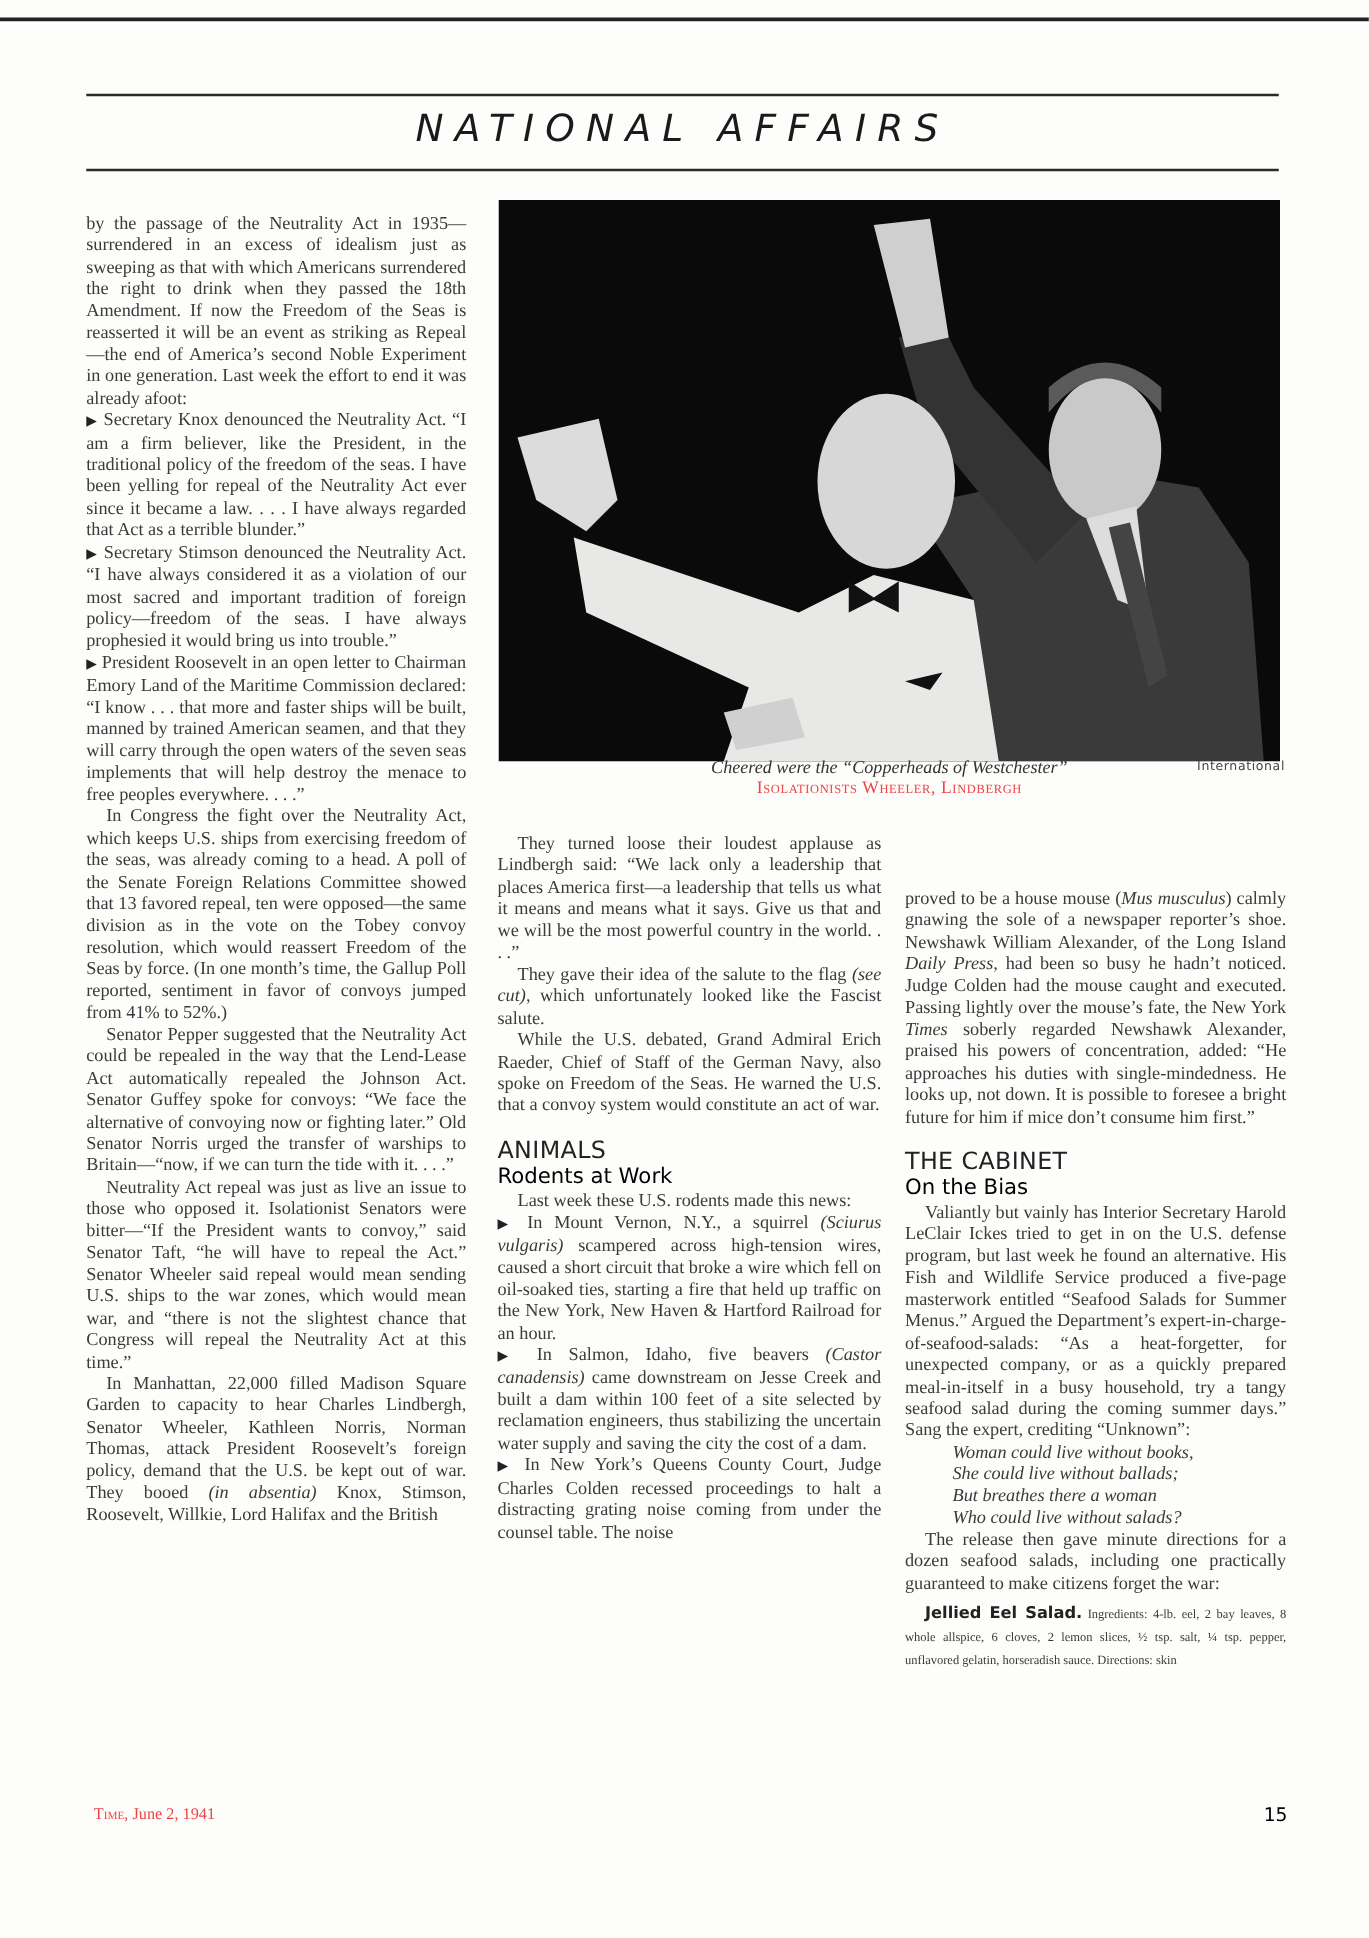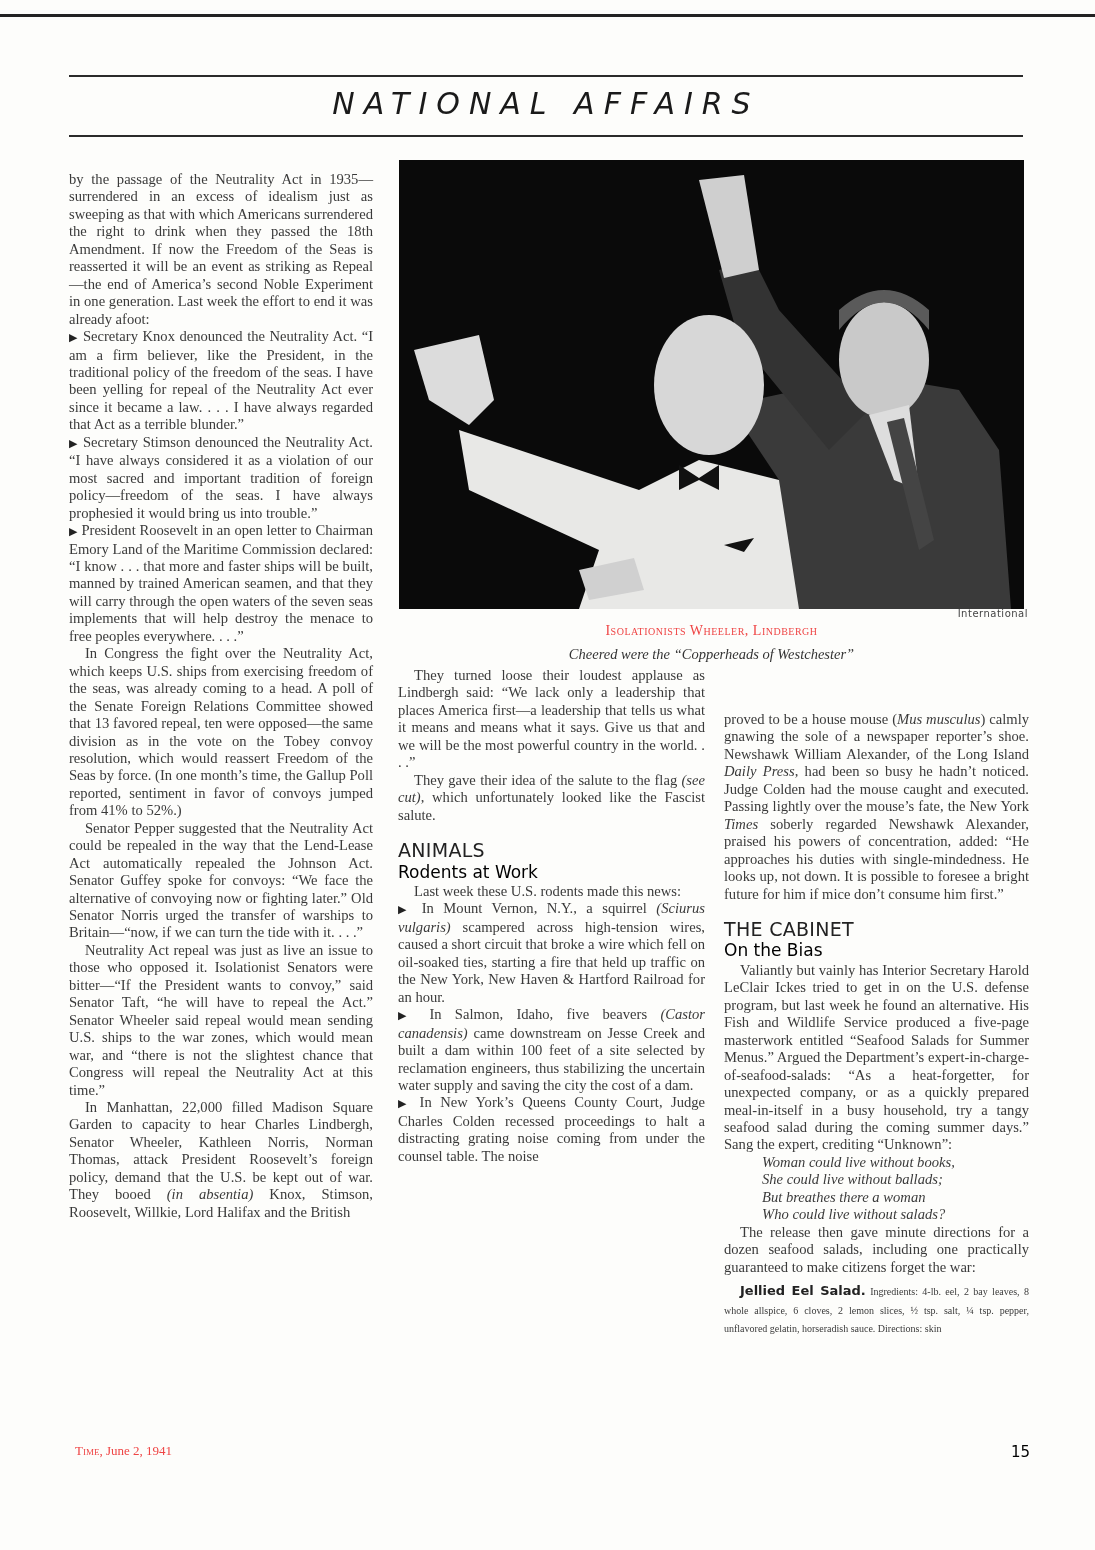--- a/index.html
+++ b/index.html
@@ -29,21 +29,21 @@
   }
   .credit {
     position: absolute; left: 900px; top: 608px; width: 128px; text-align: right;
     font-family: "DejaVu Sans", sans-serif; font-size: 10px; color: #444; letter-spacing: 0.5px;
   }
   .caption1 {
     position: absolute; left: 399px; top: 623px; width: 625px; text-align: center;
     font-size: 14px; font-variant: small-caps; color: #ef4444; letter-spacing: 0.5px;
   }
   .caption2 {
-    position: absolute; left: 399px; top: 646px; width: 625px; text-align: center;
+    position: absolute; left: 399px; top: 606px; width: 625px; text-align: center;
     font-size: 14.5px; font-style: italic; color: #333;
   }
   .dept {
     font-family: "DejaVu Sans", "Liberation Sans", sans-serif; font-size: 19px;
     text-align: left; color: #222; margin: 18px 0 4px 0; letter-spacing: 0.3px;
   }
   .story {
     font-family: "DejaVu Sans", "Liberation Sans", sans-serif; font-size: 17px;
     color: #000000; margin: 0 0 2px 0;
   }
@@ -107,20 +107,21 @@
     <path d="M180 410 L235 398 L245 430 L190 440 Z" fill="#d0d0d0"></path>
   </svg>
 </div>
 <div class="credit">International</div>
 <div class="caption1">Isolationists Wheeler, Lindbergh</div>
 <div class="caption2">Cheered were the “Copperheads of Westchester”</div>
 
 <div class="col col2">
   <p class="ind">They turned loose their loudest applause as Lindbergh said: “We lack only a leadership that places America first—a leadership that tells us what it means and means what it says. Give us that and we will be the most powerful country in the world. . . .”</p>
   <p class="ind"><span>They gave their idea of the salute to the flag </span><i>(see cut)</i><span>, which unfortunately looked like the Fascist salute.</span></p>
+  <p class="ind">While the U.S. debated, Grand Admiral Erich Raeder, Chief of Staff of the German Navy, also spoke on Freedom of the Seas. He warned the U.S. that a convoy system would constitute an act of war.</p>
   <div class="dept">ANIMALS</div>
   <div class="story">Rodents at Work</div>
   <p class="ind">Last week these U.S. rodents made this news:</p>
   <p class="bullet"><span class="tri">▶</span> <span>In Mount Vernon, N.Y., a squirrel </span><i>(Sciurus vulgaris)</i><span> scampered across high-tension wires, caused a short circuit that broke a wire which fell on oil-soaked ties, starting a fire that held up traffic on the New York, New Haven &amp; Hartford Railroad for an hour.</span></p>
   <p class="bullet"><span class="tri">▶</span> <span>In Salmon, Idaho, five beavers </span><i>(Castor canadensis)</i><span> came downstream on Jesse Creek and built a dam within 100 feet of a site selected by reclamation engineers, thus stabilizing the uncertain water supply and saving the city the cost of a dam.</span></p>
   <p class="bullet"><span class="tri">▶</span> <span>In New York’s Queens County Court, Judge Charles Colden recessed proceedings to halt a distracting grating noise coming from under the counsel table. The noise</span></p>
 </div>
 
 <div class="col col3">
   <p><span>proved to be a house mouse (</span><i>Mus musculus</i><span>) calmly gnawing the sole of a newspaper reporter’s shoe. Newshawk William Alexander, of the Long Island </span><i>Daily Press</i><span>, had been so busy he hadn’t noticed. Judge Colden had the mouse caught and executed. Passing lightly over the mouse’s fate, the New York </span><i>Times</i><span> soberly regarded Newshawk Alexander, praised his powers of concentration, added: “He approaches his duties with single-mindedness. He looks up, not down. It is possible to foresee a bright future for him if mice don’t consume him first.”</span></p>

